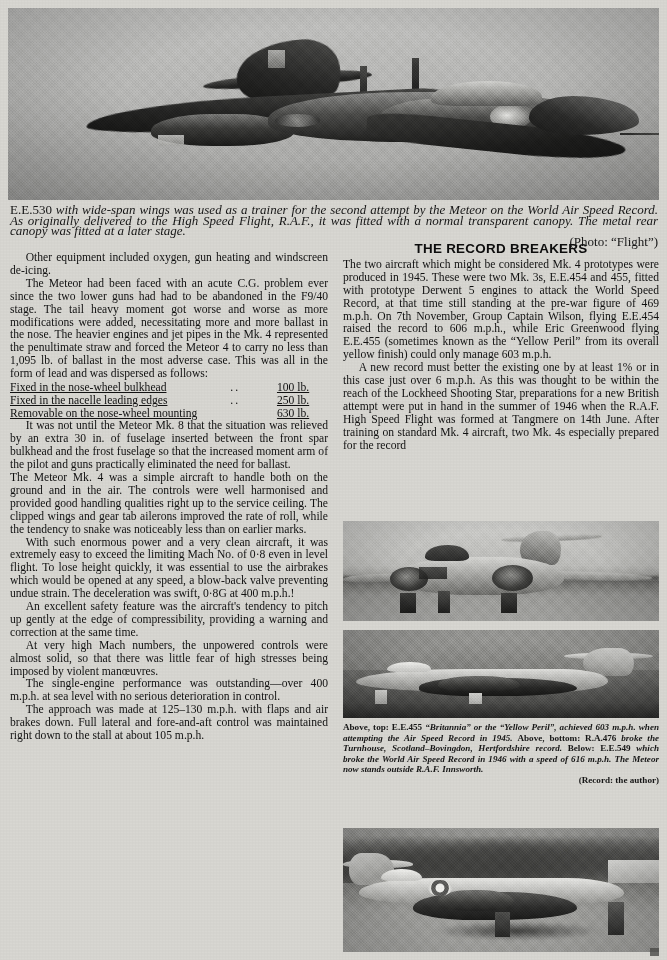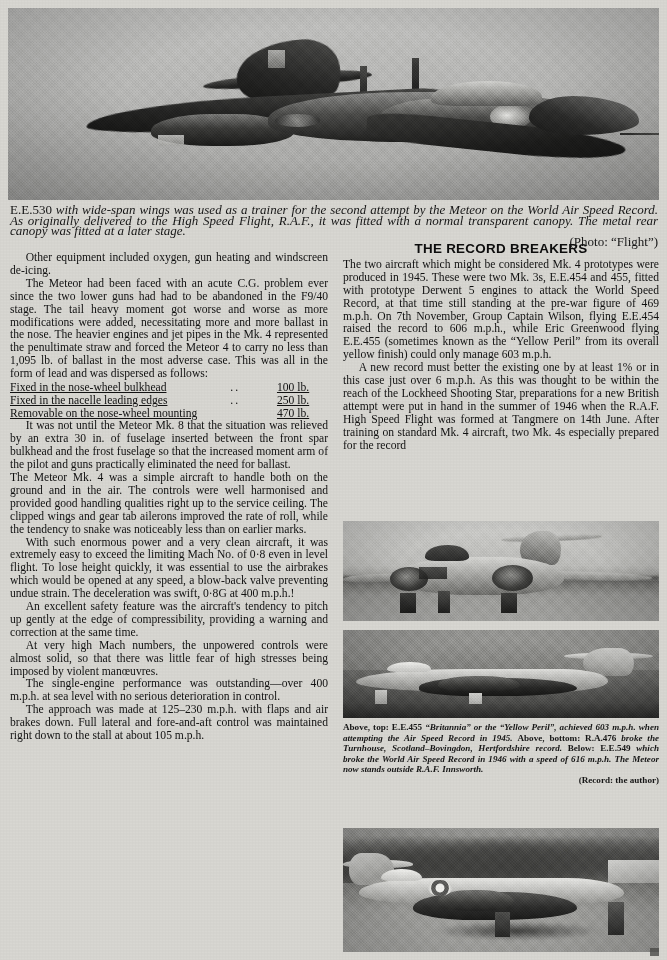--- a/index.html
+++ b/index.html
@@ -391,34 +391,34 @@
         <tr>
           <td class="bl-item">Fixed in the nacelle leading edges</td>
           <td class="bl-dots">..</td>
           <td class="bl-dots2"></td>
           <td class="bl-val">250 lb.</td>
         </tr>
         <tr>
           <td class="bl-item">Removable on the nose-wheel mounting</td>
           <td class="bl-dots"></td>
           <td class="bl-dots2"></td>
-          <td class="bl-val">470 lb.</td>
+          <td class="bl-val">630 lb.</td>
         </tr>
       </tbody>
     </table>
 
     <p>It was not until the Meteor Mk. 8 that the situation was relieved by an extra 30 in. of fuselage inserted between the front spar bulkhead and the frost fuselage so that the increased moment arm of the pilot and guns practically eliminated the need for ballast.</p>
 
 
     <p class="noindent">The Meteor Mk. 4 was a simple aircraft to handle both on the ground and in the air. The controls were well harmonised and provided good handling qualities right up to the service ceiling. The clipped wings and gear tab ailerons improved the rate of roll, while the tendency to snake was noticeably less than on earlier marks.</p>
     <p>With such enormous power and a very clean aircraft, it was extremely easy to exceed the limiting Mach No. of 0·8 even in level flight. To lose height quickly, it was essential to use the airbrakes which would be opened at any speed, a blow-back valve preventing undue strain. The deceleration was swift, 0·8G at 400 m.p.h.!</p>
     <p>An excellent safety feature was the aircraft's tendency to pitch up gently at the edge of compressibility, providing a warning and correction at the same time.</p>
     <p>At very high Mach numbers, the unpowered controls were almost solid, so that there was little fear of high stresses being imposed by violent manœuvres.</p>
     <p>The single-engine performance was outstanding—over 400 m.p.h. at sea level with no serious deterioration in control.</p>
-    <p>The approach was made at 125–230 m.p.h. with flaps and air brakes down. Full lateral and fore-and-aft control was maintained right down to the stall at about 105 m.p.h.</p>
+    <p>The approach was made at 125–130 m.p.h. with flaps and air brakes down. Full lateral and fore-and-aft control was maintained right down to the stall at about 105 m.p.h.</p>
   </div>
 
   <div class="col" id="col-right">
     <h2 class="section-head">THE RECORD BREAKERS</h2>
     <p class="noindent">The two aircraft which might be considered Mk. 4 prototypes were produced in 1945. These were two Mk. 3s, E.E.454 and 455, fitted with prototype Derwent 5 engines to attack the World Speed Record, at that time still standing at the pre-war figure of 469 m.p.h. On 7th November, Group Captain Wilson, flying E.E.454 raised the record to 606 m.p.h., while Eric Greenwood flying E.E.455 (sometimes known as the “Yellow Peril” from its overall yellow finish) could only manage 603 m.p.h.</p>
     <p>A new record must better the existing one by at least 1% or in this case just over 6 m.p.h. As this was thought to be within the reach of the Lockheed Shooting Star, preparations for a new British attempt were put in hand in the summer of 1946 when the R.A.F. High Speed Flight was formed at Tangmere on 14th June. After training on standard Mk. 4 aircraft, two Mk. 4s especially prepared for the record</p>
   </div>
 
   <div class="photo" id="photo-right-1">
     <div class="ac r1-ground"></div>

